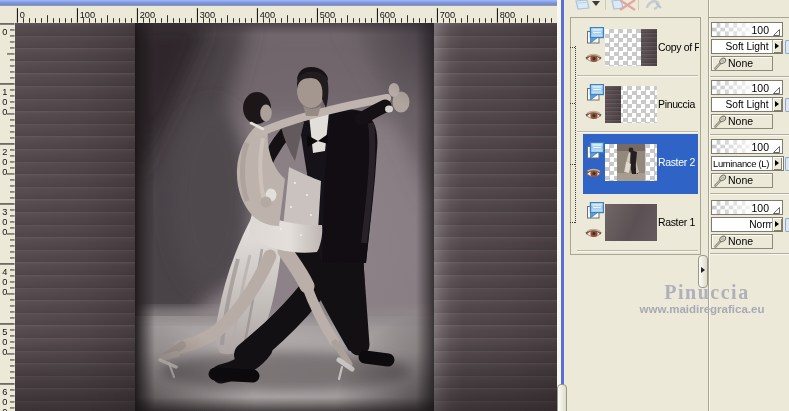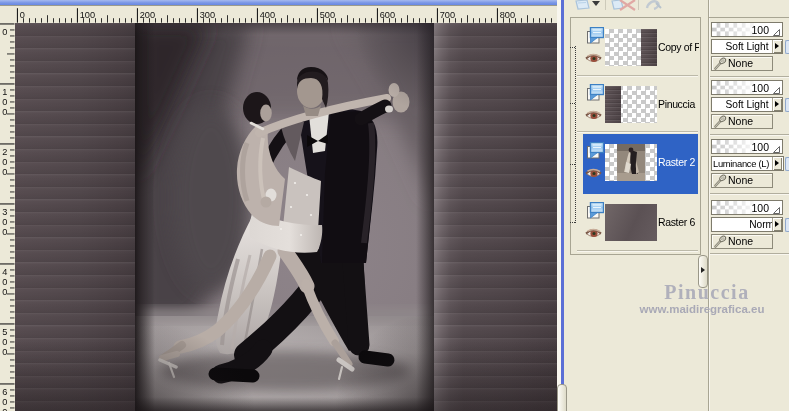--- a/index.html
+++ b/index.html
@@ -522,21 +522,21 @@
 </svg>
 <svg class="abs" style="left:28px;top:227px" width="17" height="12">
 <path d="M1,6.5 Q8.5,0.5 16,6.5 Q8.5,12.5 1,6.5 Z" fill="#f0ebe4" stroke="#8a6a58" stroke-width="0.8"></path>
 <circle cx="9" cy="6.5" r="3.6" fill="#9a4f3c"></circle>
 <circle cx="9" cy="6.5" r="1.5" fill="#2c3a22"></circle>
 <path d="M1,6.5 Q8.5,-0.5 16,6.5" fill="none" stroke="#7a5848" stroke-width="2"></path>
 <path d="M2.5,4.2 Q8.5,0.8 15,4.5" fill="none" stroke="#c9ae9a" stroke-width="1.5"></path>
 </svg>
 <div class="abs" style="left:48px;top:204px;width:52px;height:37px;background:#fff;background-image:conic-gradient(#c9c9c9 25%,#ffffff 0 50%,#c9c9c9 0 75%,#ffffff 0);background-size:9px 9px;"></div>
 <div class="abs" style="left:48px;top:204px;width:52px;height:37px;background:linear-gradient(115deg,#716768 0%,#5b5154 55%,#665c5f 100%);"></div>
-<div class="abs" style="left:101px;top:216px;width:41px;height:13px;overflow:hidden;font-size:10.5px;letter-spacing:-0.35px;color:#000;white-space:nowrap;">Raster 6</div>
+<div class="abs" style="left:101px;top:216px;width:41px;height:13px;overflow:hidden;font-size:10.5px;letter-spacing:-0.35px;color:#000;white-space:nowrap;">Raster 1</div>
 
 <div class="abs" style="left:151px;top:0;width:1px;height:411px;background:#a8a593;"></div>
 <div class="abs" style="left:152px;top:0;width:1px;height:411px;background:#f8f6ee;"></div>
 <div class="abs" style="left:151px;top:17px;width:81px;height:1px;background:#a8a593;"></div>
 <div class="abs" style="left:153px;top:76px;width:79px;height:1px;background:#b1ae9e;"></div>
 <div class="abs" style="left:153px;top:77px;width:79px;height:1px;background:#f8f6ee;"></div>
 <div class="abs" style="left:153px;top:134px;width:79px;height:1px;background:#b1ae9e;"></div>
 <div class="abs" style="left:153px;top:135px;width:79px;height:1px;background:#f8f6ee;"></div>
 <div class="abs" style="left:153px;top:193px;width:79px;height:1px;background:#b1ae9e;"></div>
 <div class="abs" style="left:153px;top:194px;width:79px;height:1px;background:#f8f6ee;"></div>

